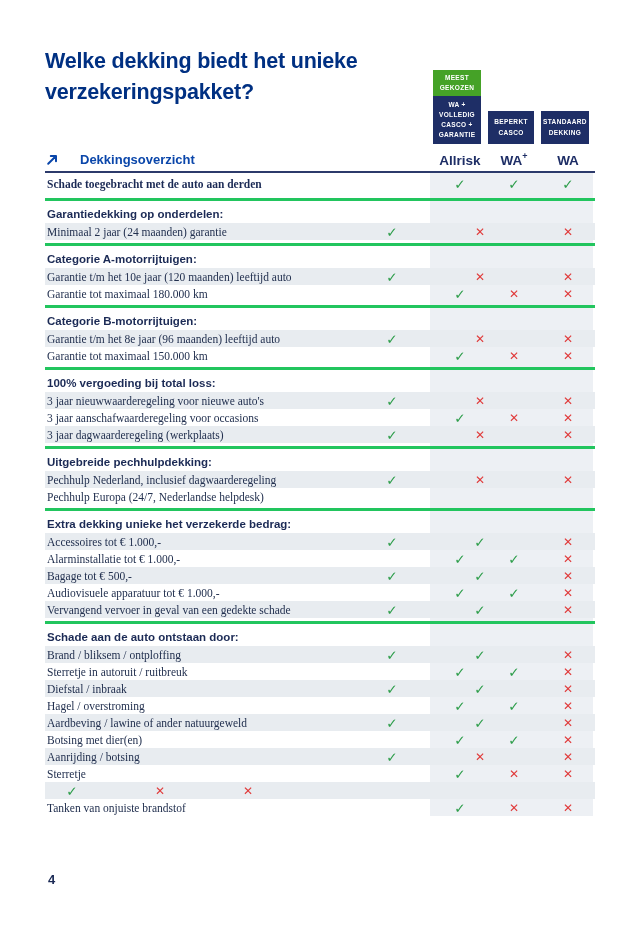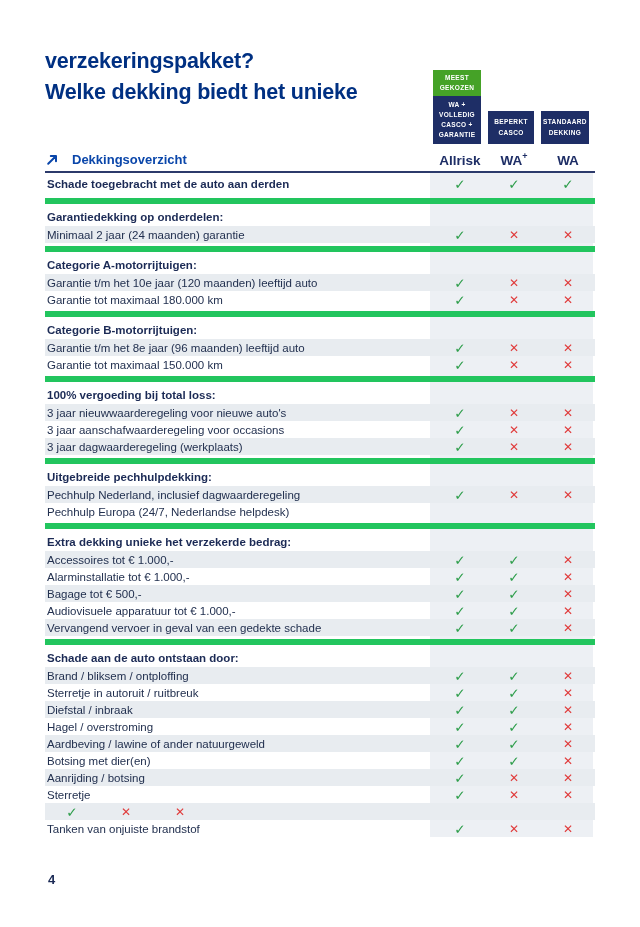--- a/index.html
+++ b/index.html
@@ -26,43 +26,43 @@
   .badge-waplus { left:488px; top:111px; width:46px; height:33px; background:#1e2e66; }
   .badge-wa { left:541px; top:111px; width:48px; height:33px; background:#1e2e66; }
 
   
   .table { position:absolute; left:45px; top:147px; width:550px; }
   .table-head {
     display:flex; align-items:center; height:26px;
     border-bottom:2px solid #2c3a6b; position:relative; z-index:2;
   }
   .head-label {
-    flex:1; display:flex; align-items:center; gap:12px;
+    flex:1; display:flex; align-items:center; gap:20px;
     color:#0a46aa; font-weight:700; font-size:13px;
   }
   .head-col {
     width:54px; text-align:center; font-weight:700; font-size:13.5px; color:#1e2e66;
   }
   .head-col sup { font-size:9px; }
 
   .table-body { position:relative; }
   .col-band {
     position:absolute; left:385px; top:0; width:163px; height:100%;
     background:#edf0f4; z-index:0;
   }
-  .section { position:relative; z-index:1; border-top:6px solid #22c55e; margin-top:3px; }
+  .section { position:relative; z-index:1; border-top:3px solid #22c55e; margin-top:3px; }
   .section.first { border-top:none; margin-top:0; }
   .sec-header {
     padding:6px 0 2px 2px; font-size:11.5px; font-weight:700;
     color:#1b2a55; line-height:14px;
   }
   .row { display:flex; align-items:center; padding:1.5px 0; }
-  .row.striped { background:#e8ecf0; }
+  .row.striped { background:#e8ecf0;gap:34px; }
   .row .label {
-    flex:1; font-size:11.5px; line-height:14px; color:#22304f; padding-left:2px;
+    flex:1; font-size:11.5px; line-height:14px; color:#22304f; padding-left:2px;font-family:Liberation Serif, serif;
   }
   .row.bold .label { font-weight:700; color:#1b2a55; }
   .section.first .row { padding:4px 0; }
   .mark {
     width:54px; text-align:center; font-weight:700;
     font-family:"DejaVu Sans", sans-serif; line-height:14px;
   }
   .mark.check { color:#2f9e4c; font-size:13.5px; }
   .mark.cross { color:#e03a3a; font-size:12px; }
 
@@ -70,22 +70,22 @@
     position:absolute; left:48px; top:872px;
     font-size:13px; font-weight:700; color:#1b2a55;
   }
 </style>
 </head>
 <body>
 
 <div class="page">
 
   <div class="title">
+    <div>Welke dekking biedt het unieke</div>
     <div>verzekeringspakket?</div>
-    <div>Welke dekking biedt het unieke</div>
   </div>
 
   <div class="badge badge-green">MEEST GEKOZEN</div>
   <div class="badge badge-allrisk">WA + VOLLEDIG CASCO + GARANTIE</div>
   <div class="badge badge-waplus">BEPERKT CASCO</div>
   <div class="badge badge-wa">STANDAARD DEKKING</div>
 
   <div class="table">
     <div class="table-head">
       <div class="head-label">

